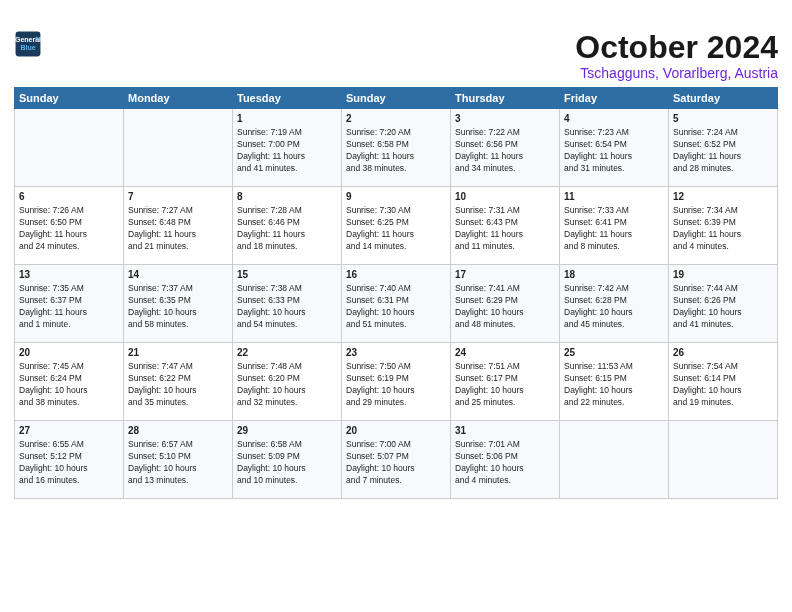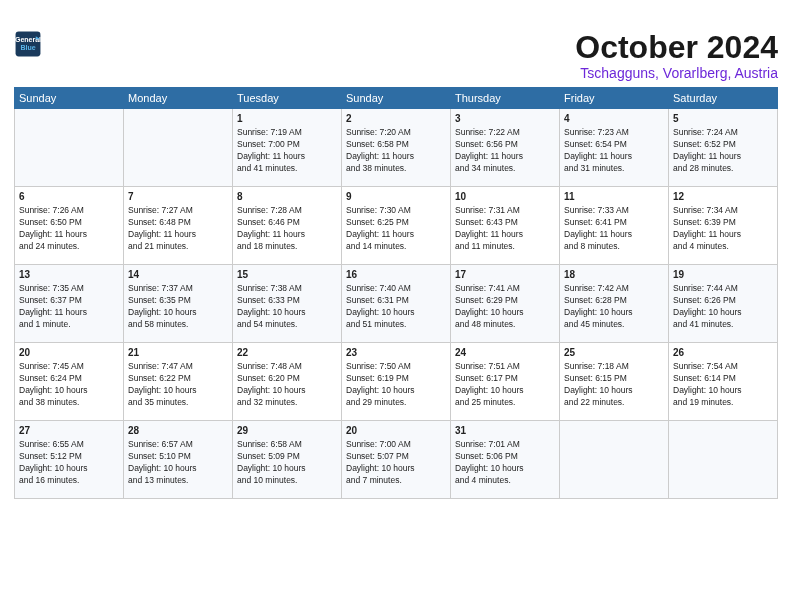--- a/index.html
+++ b/index.html
@@ -47,21 +47,21 @@
     }
     table {
       width: 100%;
       border-collapse: collapse;
       table-layout: fixed;
     }
     thead tr th {
       background: #2e6da4;
       color: #fff;
       font-size: 11px;
-      font-weight: normal;
+      font-weight: bold;
       padding: 4px 4px;
       text-align: left;
       border: 1px solid #2e6da4;
     }
     tbody tr td {
       border: 1px solid #ccc;
       vertical-align: top;
       padding: 3px 4px;
       height: 78px;
       background: #fff;
@@ -292,21 +292,21 @@
           </td>
           <td>
             <span class="day-num">24</span>
             <div>Sunrise: 7:51 AM</div>
             <div>Sunset: 6:17 PM</div>
             <div>Daylight: 10 hours</div>
             <div>and 25 minutes.</div>
           </td>
           <td>
             <span class="day-num">25</span>
-            <div>Sunrise: 7:18 AM</div>
+            <div>Sunrise: 11:53 AM</div>
             <div>Sunset: 6:15 PM</div>
             <div>Daylight: 10 hours</div>
             <div>and 22 minutes.</div>
           </td>
           <td>
             <span class="day-num">26</span>
             <div>Sunrise: 7:54 AM</div>
             <div>Sunset: 6:14 PM</div>
             <div>Daylight: 10 hours</div>
             <div>and 19 minutes.</div>

